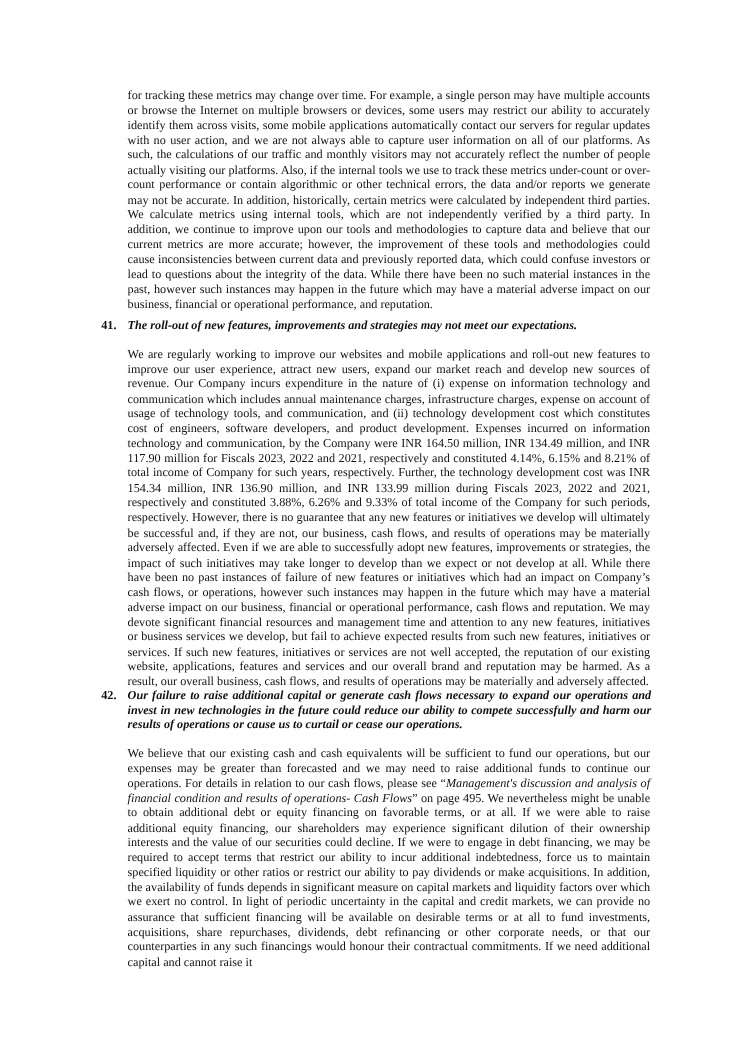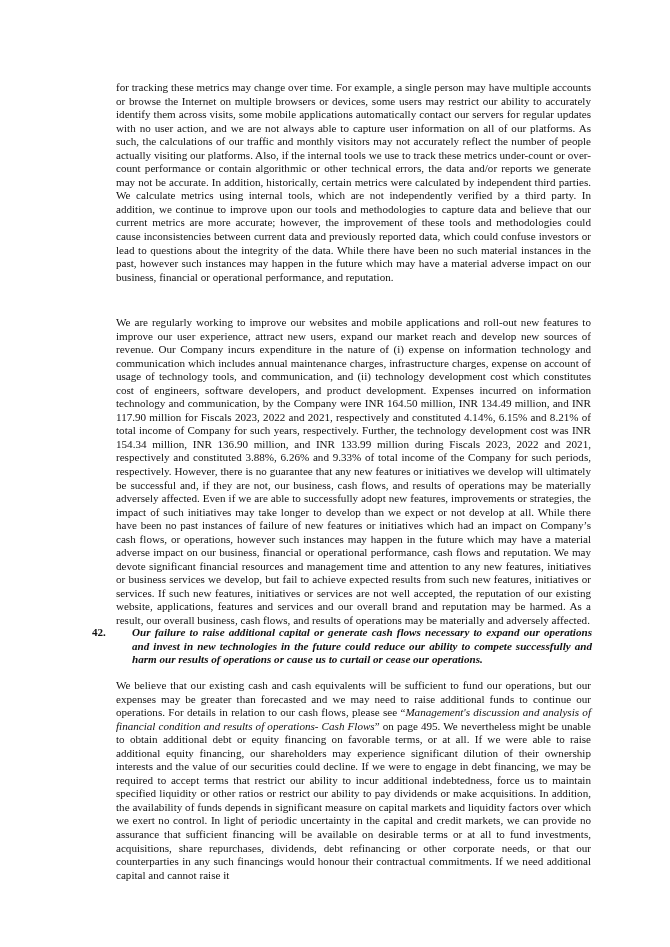--- a/index.html
+++ b/index.html
@@ -25,23 +25,27 @@
     }
     i { font-style: italic; }
   </style>
 </head>
 <body>
 
 <div class="page">
 
   <p class="para" style="top:81px;">for tracking these metrics may change over time. For example, a single person may have multiple accounts or browse the Internet on multiple browsers or devices, some users may restrict our ability to accurately identify them across visits, some mobile applications automatically contact our servers for regular updates with no user action, and we are not always able to capture user information on all of our platforms. As such, the calculations of our traffic and monthly visitors may not accurately reflect the number of people actually visiting our platforms. Also, if the internal tools we use to track these metrics under-count or over-count performance or contain algorithmic or other technical errors, the data and/or reports we generate may not be accurate. In addition, historically, certain metrics were calculated by independent third parties. We calculate metrics using internal tools, which are not independently verified by a third party. In addition, we continue to improve upon our tools and methodologies to capture data and believe that our current metrics are more accurate; however, the improvement of these tools and methodologies could cause inconsistencies between current data and previously reported data, which could confuse investors or lead to questions about the integrity of the data. While there have been no such material instances in the past, however such instances may happen in the future which may have a material adverse impact on our business, financial or operational performance, and reputation.</p>
 
+  <div class="heading" style="top:290px;">
+    <span class="num">41.</span>
+    <span class="title">The roll-out of new features, improvements and strategies may not meet our expectations.</span>
+  </div>
 
   <p class="para" style="top:316px;">We are regularly working to improve our websites and mobile applications and roll-out new features to improve our user experience, attract new users, expand our market reach and develop new sources of revenue. Our Company incurs expenditure in the nature of (i) expense on information technology and communication which includes annual maintenance charges, infrastructure charges, expense on account of usage of technology tools, and communication, and (ii) technology development cost which constitutes cost of engineers, software developers, and product development. Expenses incurred on information technology and communication, by the Company were INR  164.50  million, INR 134.49 million, and INR 117.90 million for Fiscals 2023, 2022 and 2021, respectively and constituted 4.14%, 6.15% and 8.21% of total income of Company for such years, respectively. Further, the technology development cost was INR 154.34 million, INR 136.90 million, and INR 133.99 million during Fiscals 2023, 2022 and 2021, respectively and constituted 3.88%, 6.26% and 9.33% of total income of the Company for such periods, respectively. However, there is no guarantee that any new features or initiatives we develop will ultimately be successful and, if they are not, our business, cash flows, and results of operations may be materially adversely affected. Even if we are able to successfully adopt new features, improvements or strategies, the impact of such initiatives may take longer to develop than we expect or not develop at all. While there have been no past instances of failure of new features or initiatives which had an impact on Company’s cash flows, or operations, however such instances may happen in the future which may have a material adverse impact on our business, financial or operational performance, cash flows and reputation. We may devote significant financial resources and management time and attention to any new features, initiatives or business services we develop, but fail to achieve expected results from such new features, initiatives or services. If such new features, initiatives or services are not well accepted, the reputation of our existing website, applications, features and services and our overall brand and reputation may be harmed. As a result, our overall business, cash flows, and results of operations may be materially and adversely affected.</p>
 
-  <div class="heading" style="top:626px;gap:16px;">
+  <div class="heading" style="top:626px;">
     <span class="num">42.</span>
     <span class="title">Our failure to raise additional capital or generate cash flows necessary to expand our operations and invest in new technologies in the future could reduce our ability to compete successfully and harm our results of operations or cause us to curtail or cease our operations.</span>
   </div>
 
   <p class="para" style="top:679px;"><span>We believe that our existing cash and cash equivalents will be sufficient to fund our operations, but our expenses may be greater than forecasted and we may need to raise additional funds to continue our operations. For details in relation to our cash flows, please see “</span><i>Management's discussion and analysis of financial condition and results of operations- Cash Flows</i><span>” on page 495. We nevertheless might be unable to obtain additional debt or equity financing on favorable terms, or at all. If we were able to raise additional equity financing, our shareholders may experience significant dilution of their ownership interests and the value of our securities could decline. If we were to engage in debt financing, we may be required to accept terms that restrict our ability to incur additional indebtedness, force us to maintain specified liquidity or other ratios or restrict our ability to pay dividends or make acquisitions. In addition, the availability of funds depends in significant measure on capital markets and liquidity factors over which we exert no control. In light of periodic uncertainty in the capital and credit markets, we can provide no assurance that sufficient financing will be available on desirable terms or at all to fund investments, acquisitions, share repurchases, dividends, debt refinancing or other corporate needs, or that our counterparties in any such financings would honour their contractual commitments. If we need additional capital and cannot raise it</span></p>
 
 </div>
 
 </body></html>

